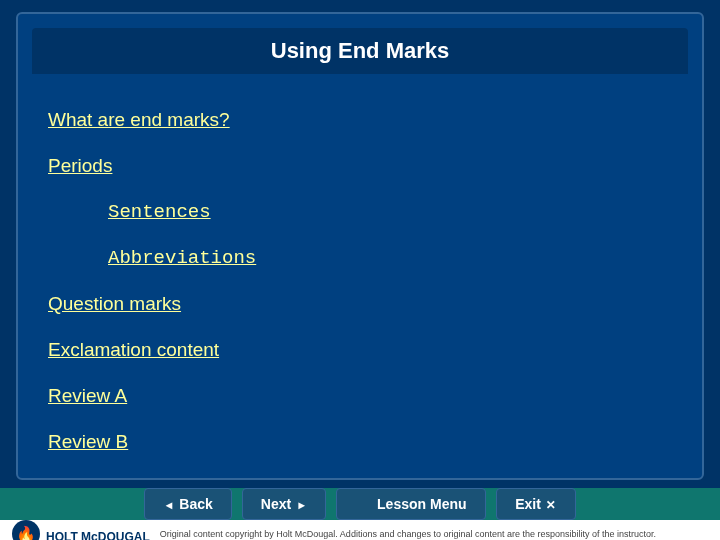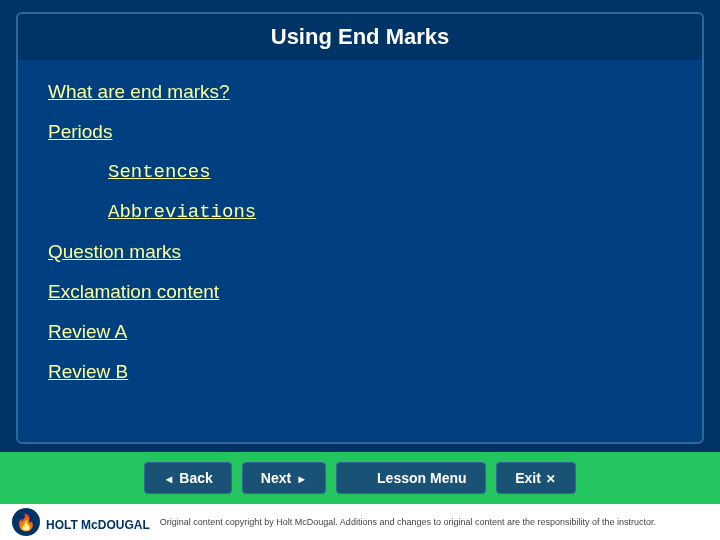--- a/index.html
+++ b/index.html
@@ -29,52 +29,52 @@
       display: flex;
       flex-direction: column;
       padding: 0 0 12px 0;
     }
 
     .slide-title {
       background: #003366;
       border-radius: 4px 4px 0 0;
       text-align: center;
       padding: 10px 20px;
-      margin: 0;
+      margin: 14px;
     }
 
     .slide-title-text {
       color: #ffffff;
       font-size: 22px;
       font-weight: bold;
     }
 
     .menu-list {
       display: flex;
       flex-direction: column;
       padding: 18px 30px 10px 30px;
-      gap: 12px;
+      gap: 18px;
     }
 
     .menu-item {
       color: #ffff99;
       font-size: 19px;
       text-decoration: underline;
       cursor: pointer;
       padding: 3px 0;
     }
 
     .menu-item.indent {
       padding-left: 60px;
       font-family: Liberation Mono, monospace;
     }
 
     .bottom-bar {
       height: 52px;
-      background: #22c55e;
+      background: #0f766e;
       display: flex;
       align-items: center;
       justify-content: center;
       gap: 10px;
       padding: 0 16px;
     }
 
     .nav-button {
       display: flex;
       align-items: center;

